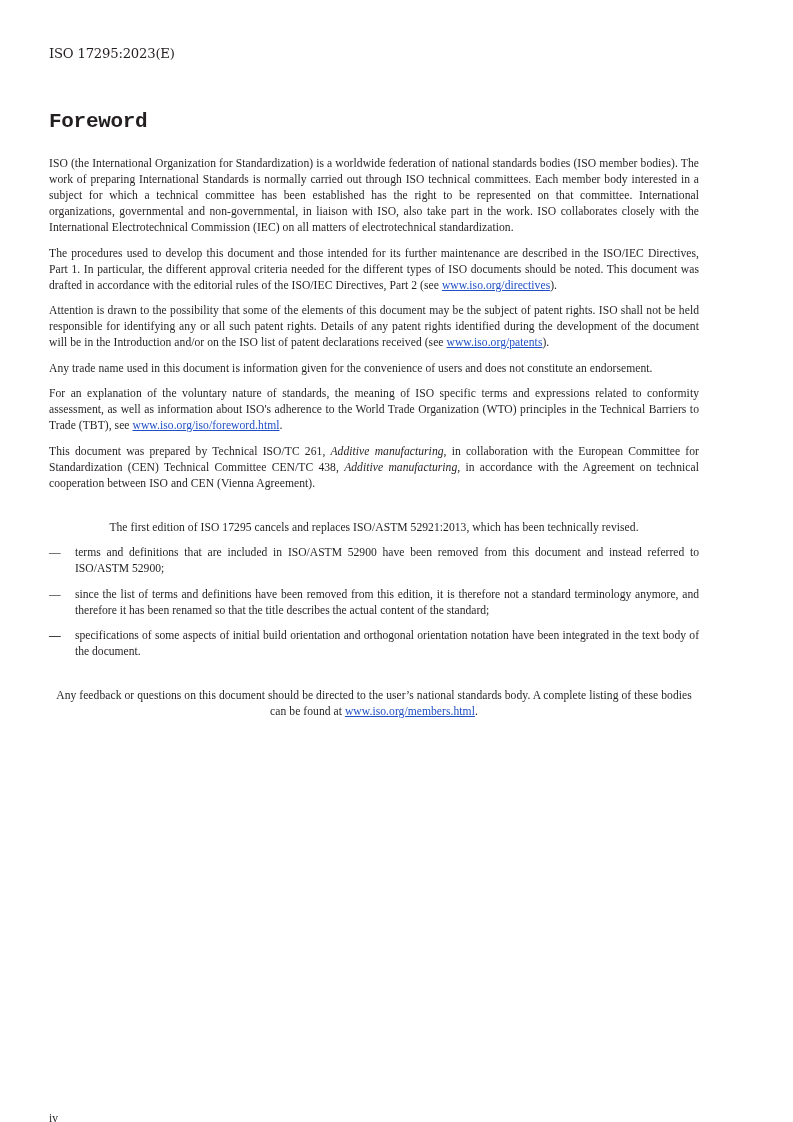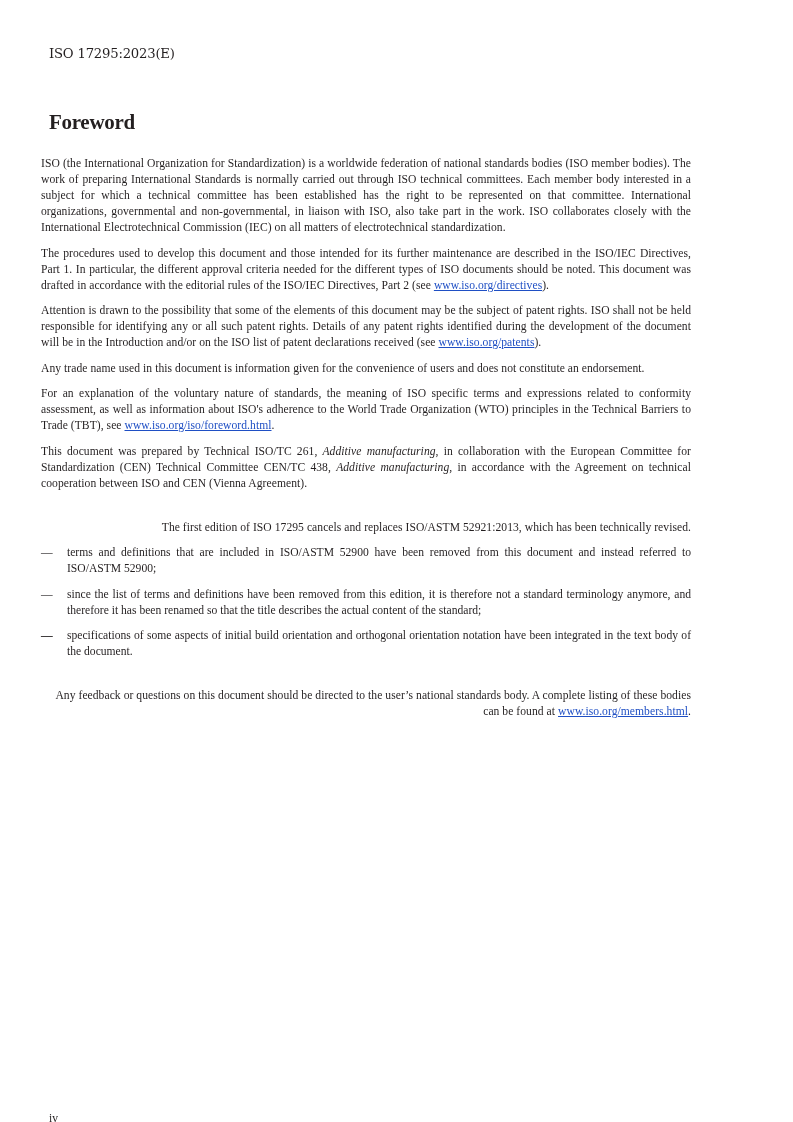--- a/index.html
+++ b/index.html
@@ -1,25 +1,25 @@
 <!DOCTYPE html>
 <html><head>
   <meta charset="utf-8">
   <style>
     html, body { margin: 0; padding: 0; background: #ffffff; }
     body { width: 793px; height: 1122px; position: relative; overflow: hidden;
            font-family: "DejaVu Serif", serif; color: #231f20; }
     .doc-id { position: absolute; left: 49px; top: 46px; font-size: 13.2px; font-weight: normal;
               font-family: "DejaVu Serif", serif; letter-spacing: -0.2px; }
     .heading { position: absolute; left: 49px; top: 110px; font-size: 21px; font-weight: bold; margin: 0;
-               font-family: Liberation Serif, serif; letter-spacing: -0.3px; }
-    .body { position: absolute; left: 41px; top: 156px; width: 650px; }
+               font-family: Liberation Mono, monospace; letter-spacing: -0.3px; }
+    .body { position: absolute; left: 49px; top: 156px; width: 650px; }
     p { margin: 0 0 9.5px 0; font-size: 11.6px; line-height: 16px; text-align: justify;
         font-family: "Liberation Serif", serif; letter-spacing: 0.05px; }
-    .p-left { text-align: right; margin-top: 28px; }
+    .p-left { text-align: center; margin-top: 28px; }
     a { color: #1f4fc4; text-decoration: underline; }
     .list { margin: 0; padding: 0; list-style: none; }
     .list li { position: relative; padding-left: 26px; margin: 0 0 9.5px 0; font-size: 11.6px; line-height: 16px;
                text-align: justify; font-family: "Liberation Serif", serif; }
     .dash { position: absolute; left: 0; top: 0; }
     .footer-page { position: absolute; left: 49px; top: 1073px; font-size: 11.5px;
                    font-family: "Liberation Serif", serif; margin-top: 39px; }
     .footer-copy { position: absolute; right: 94px; top: 1074px; font-size: 10.5px;
                    font-family: "Liberation Serif", serif; margin-top: 47px; }
     em { font-style: italic; }

